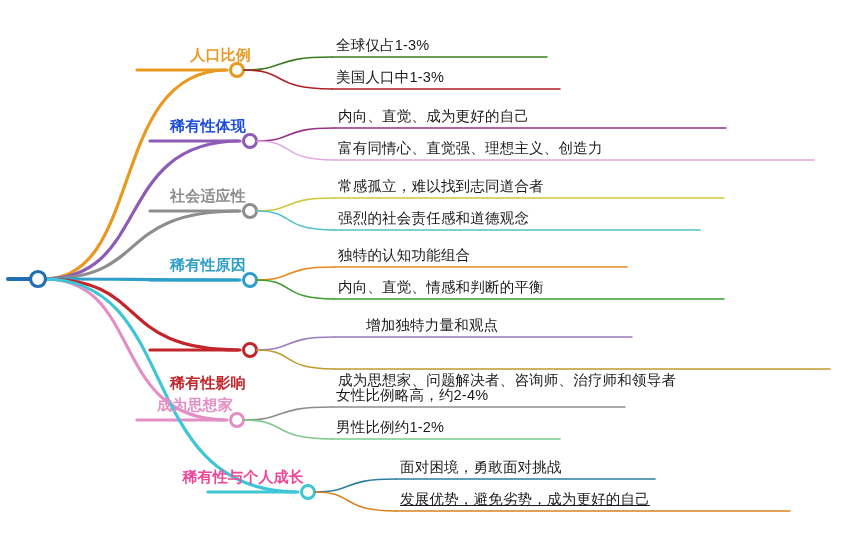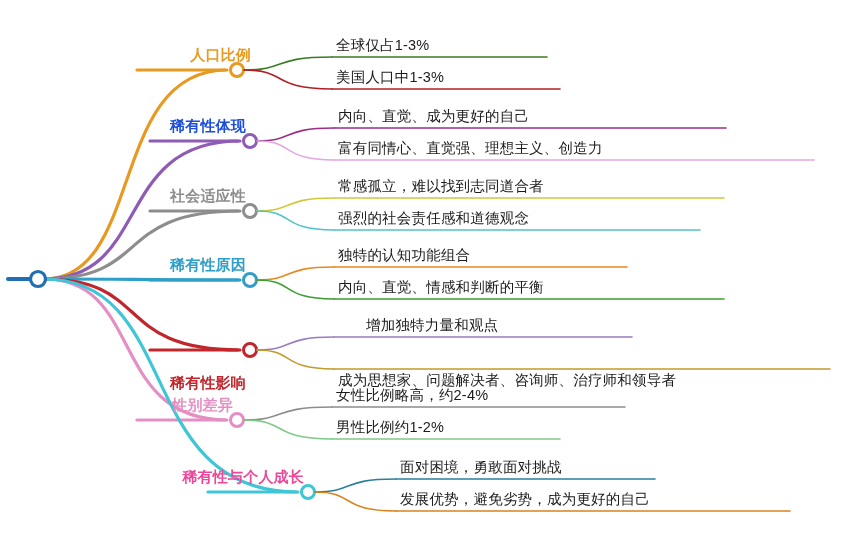--- a/index.html
+++ b/index.html
@@ -105,19 +105,19 @@
     <div class="leaf-label" style="left: 336px; top: 158px;">富有同情心、直觉强、理想主义、创造力</div>
     <div class="branch-label" style="left: 246px; top: 196px; color: rgb(141, 141, 141);">社会适应性</div>
     <div class="leaf-label" style="left: 336px; top: 196px;">常感孤立，难以找到志同道合者</div>
     <div class="leaf-label" style="left: 336px; top: 228px;">强烈的社会责任感和道德观念</div>
     <div class="branch-label" style="left: 246px; top: 265px; color: rgb(47, 159, 201); text-align: right;">稀有性原因</div>
     <div class="leaf-label" style="left: 336px; top: 265px;">独特的认知功能组合</div>
     <div class="leaf-label" style="left: 336px; top: 297px;">内向、直觉、情感和判断的平衡</div>
     <div class="branch-label" style="left: 246px; top: 335px; color: rgb(193, 38, 44); margin-top: 48px;">稀有性影响</div>
     <div class="leaf-label" style="left: 336px; top: 335px; margin-left: 28px;">增加独特力量和观点</div>
     <div class="leaf-label" style="left: 336px; top: 367px; margin-top: 23px;">成为思想家、问题解决者、咨询师、治疗师和领导者</div>
-    <div class="branch-label" style="left: 233px; top: 405px; color: rgb(228, 143, 196);">性别差异</div>
+    <div class="branch-label" style="left: 233px; top: 405px; color: rgb(228, 143, 196);">成为思想家</div>
     <div class="leaf-label" style="left: 334px; top: 405px;">女性比例略高，约2-4%</div>
     <div class="leaf-label" style="left: 334px; top: 437px;">男性比例约1-2%</div>
     <div class="branch-label" style="left: 304px; top: 477px; color: #ec4899; text-align: right;">稀有性与个人成长</div>
     <div class="leaf-label" style="left: 398px; top: 477px;">面对困境，勇敢面对挑战</div>
-    <div class="leaf-label" style="left: 398px; top: 509px;">发展优势，避免劣势，成为更好的自己</div>
+    <div class="leaf-label" style="left: 398px; top: 509px; text-decoration: underline;">发展优势，避免劣势，成为更好的自己</div>
   </div>
 
 </body></html>

